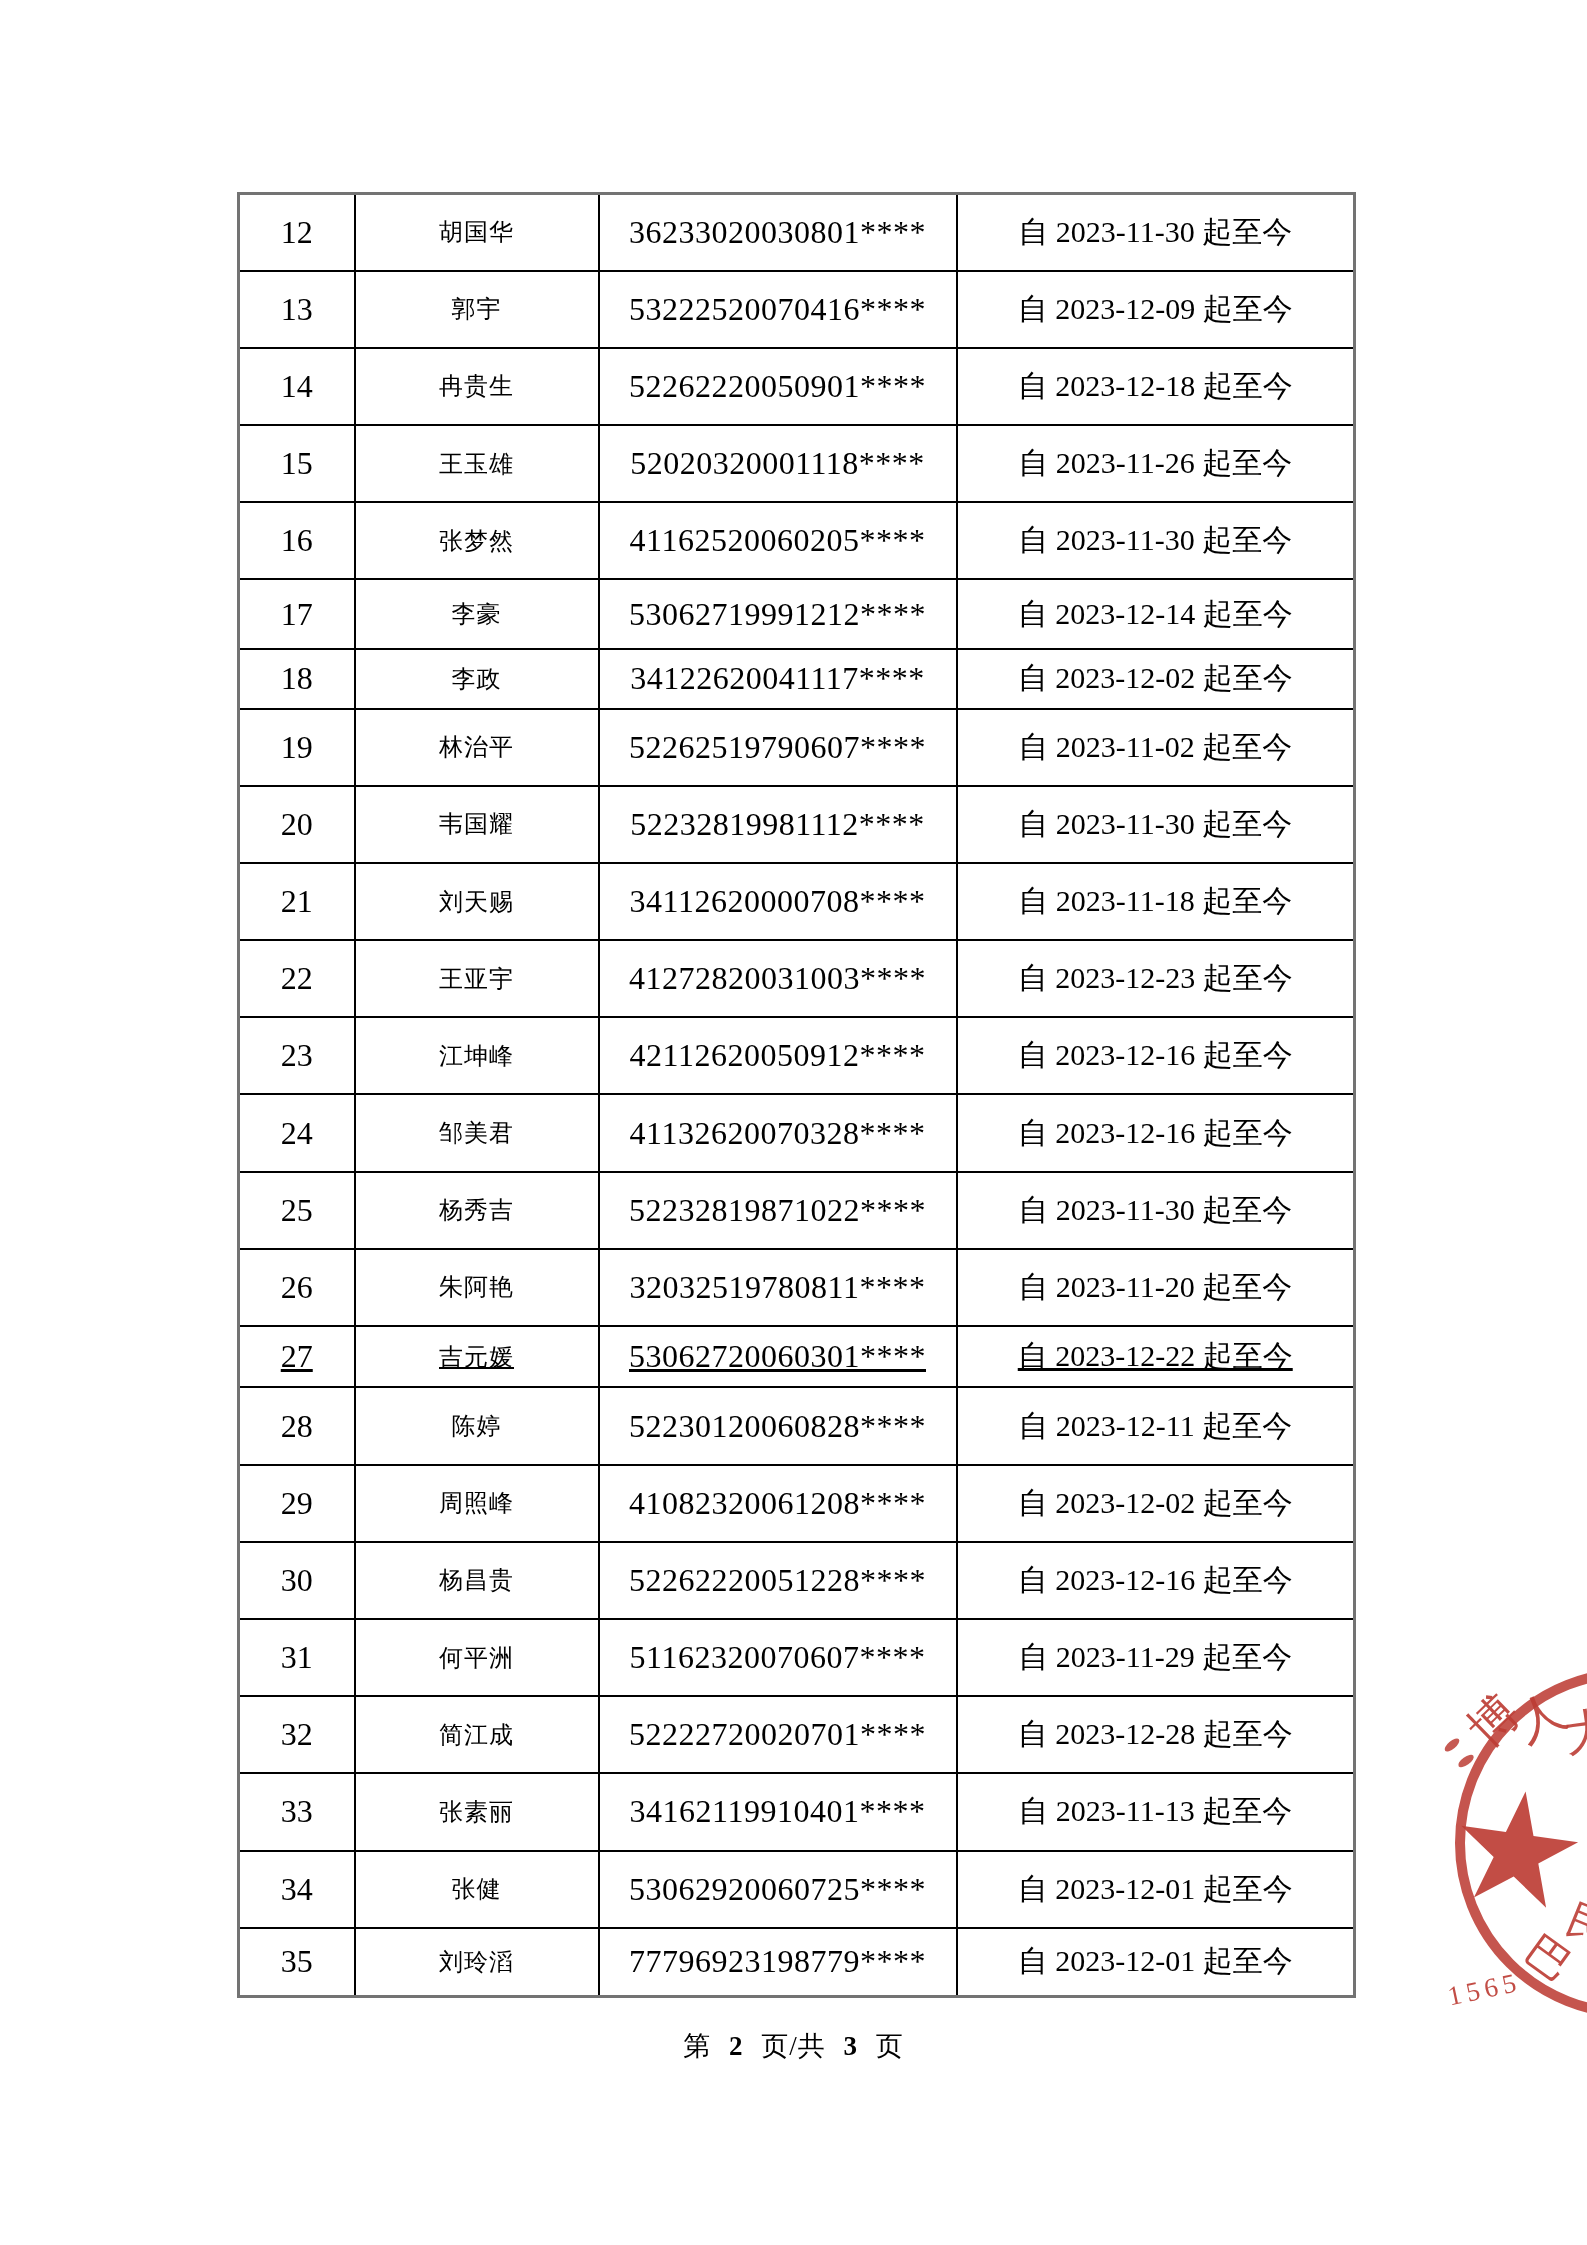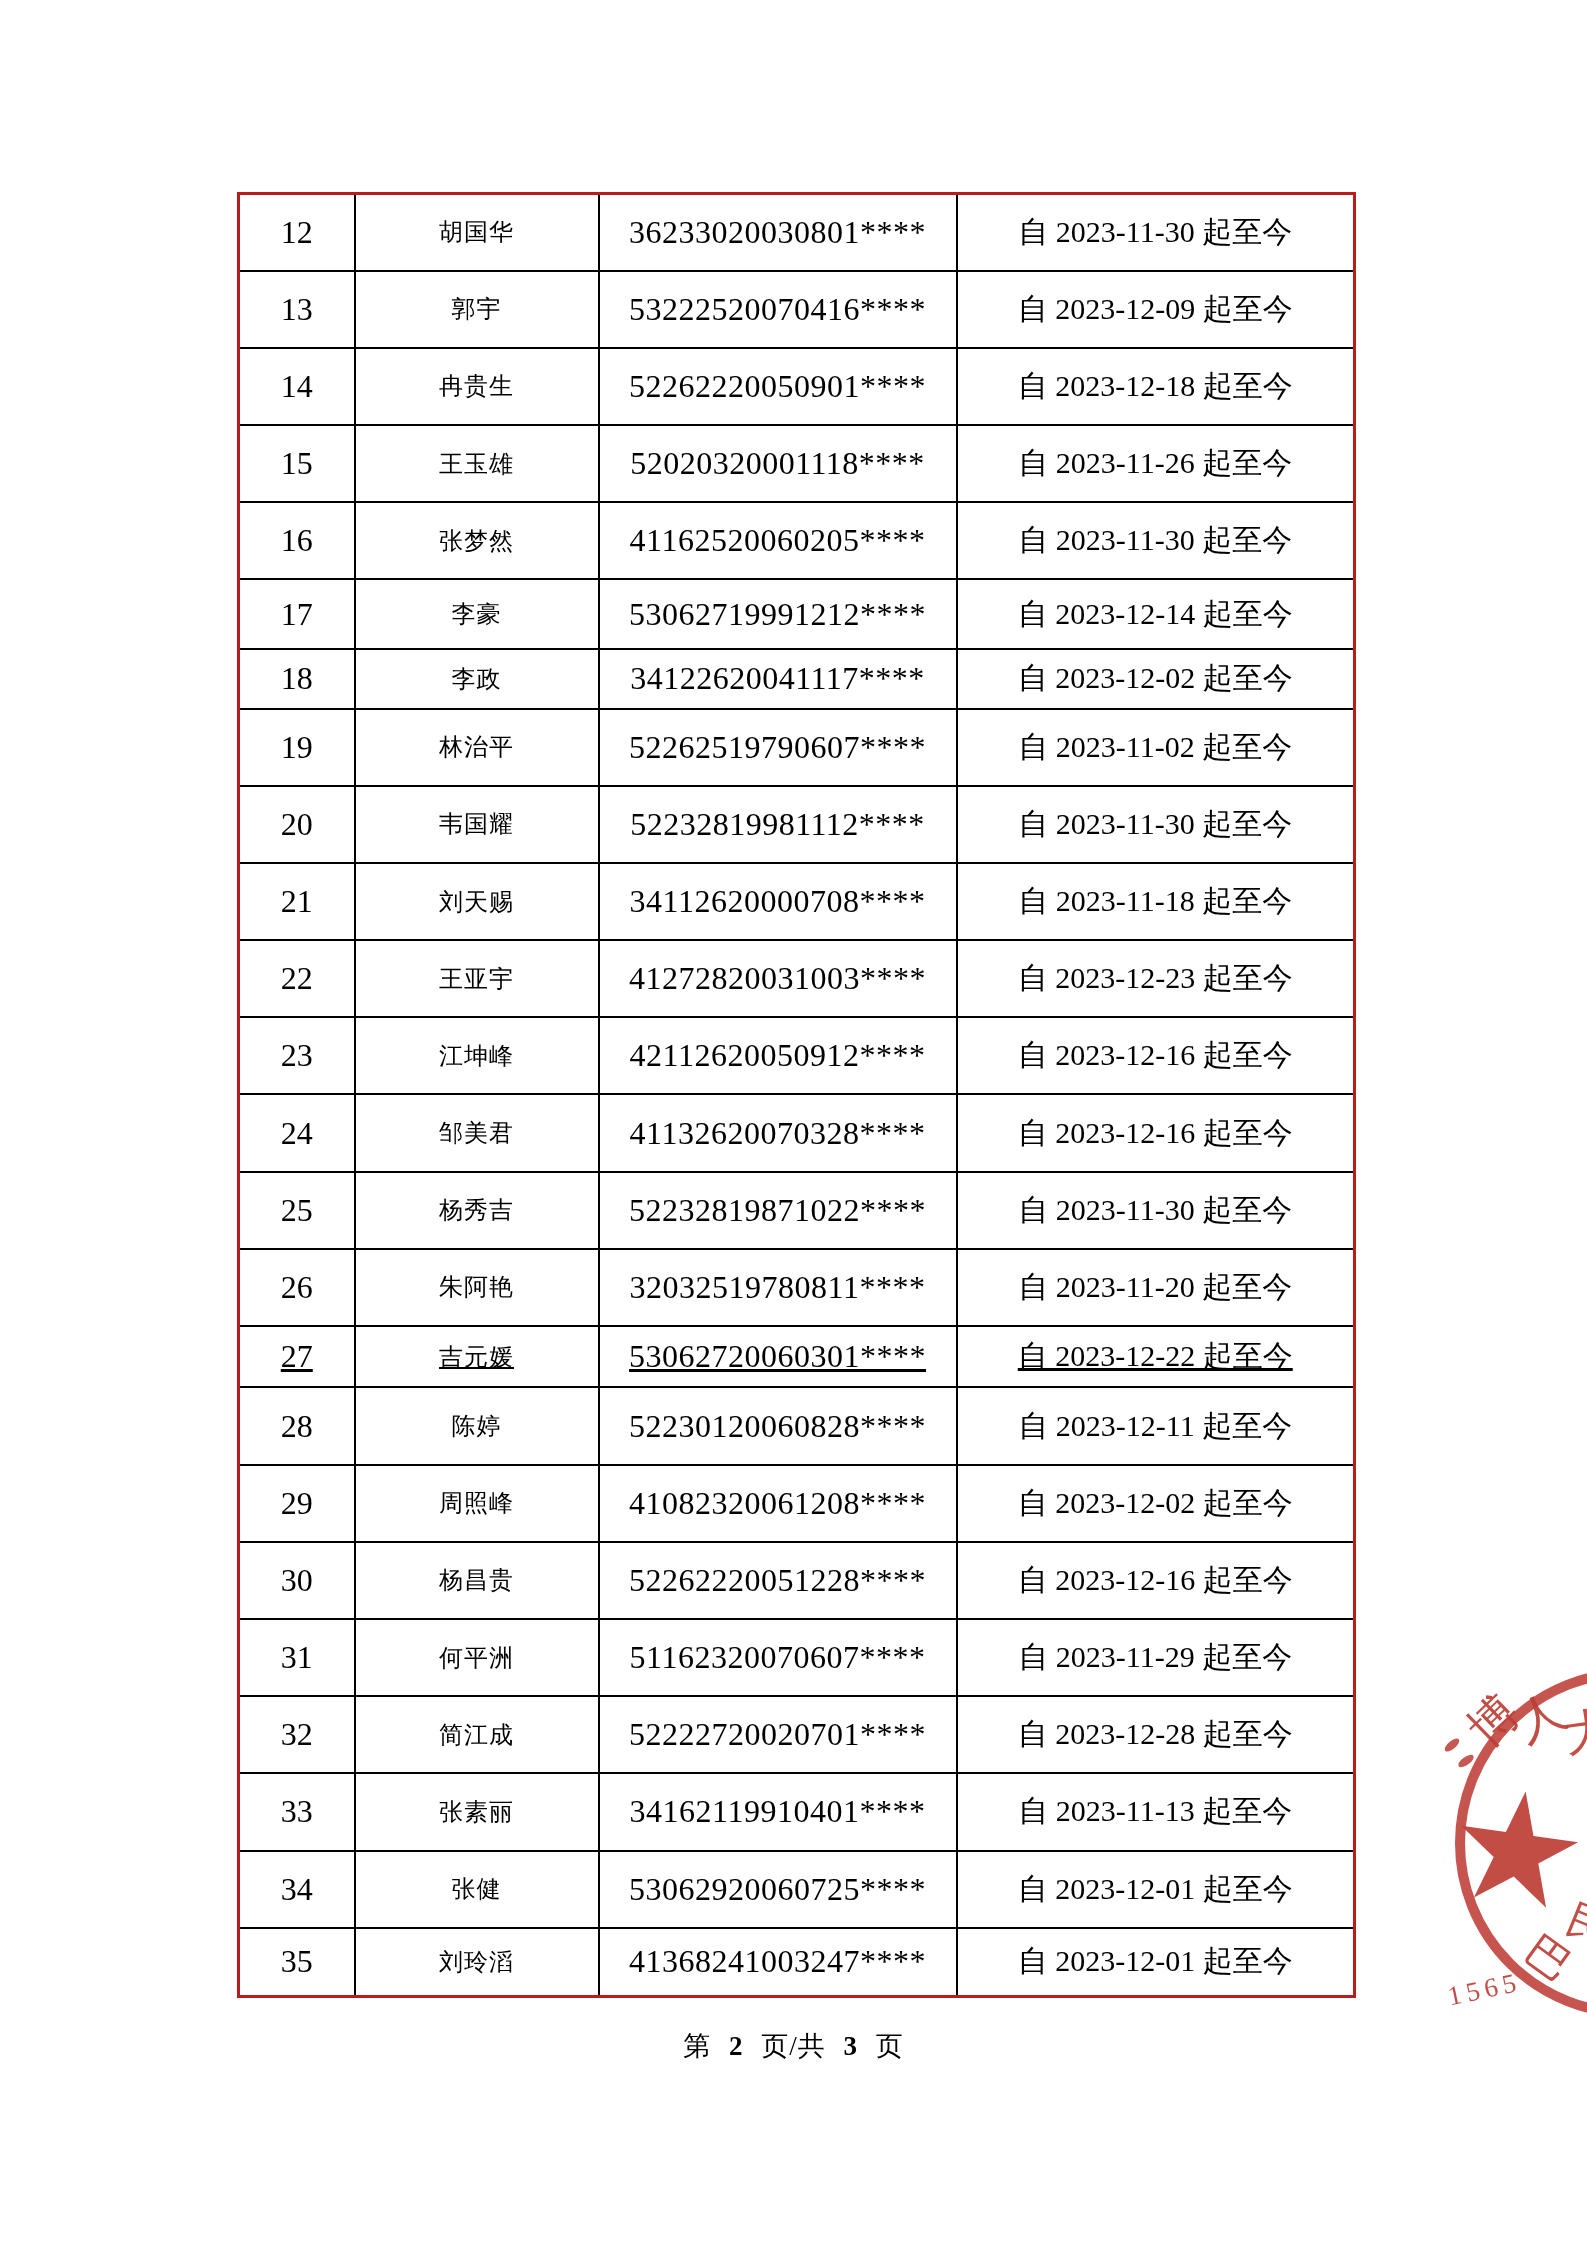--- a/index.html
+++ b/index.html
@@ -13,21 +13,21 @@
     color:#000;
   }
   table.roster{
     position:absolute;
     left:237px;
     top:192px;
     width:1116px;
     height:1806px;
     border-collapse:collapse;
     table-layout:fixed;
-    border:3px solid #b91c1c;
+    border:3px solid #737373;
   }
   table.roster td{
     border:2px solid #000;
     text-align:center;
     vertical-align:middle;
     padding:0;
     overflow:hidden;
     white-space:nowrap;
   }
   col.c-no{width:116px;}
@@ -231,21 +231,21 @@
         <tr style="height:75.25px;padding-left:40px;">
           <td class="no">34</td>
           <td class="name">张健</td>
           <td class="id">53062920060725****</td>
           <td class="period">自 2023-12-01 起至今</td>
         </tr>
 
         <tr style="height:67px;">
           <td class="no">35</td>
           <td class="name">刘玲滔</td>
-          <td class="id">41368241003247****</td>
+          <td class="id">77796923198779****</td>
           <td class="period">自 2023-12-01 起至今</td>
         </tr>
 
     </tbody>
   </table>
 
   <div class="footer">
     <span class="part">第</span>
     <span class="num">2</span>
     <span class="part">页/共</span>

